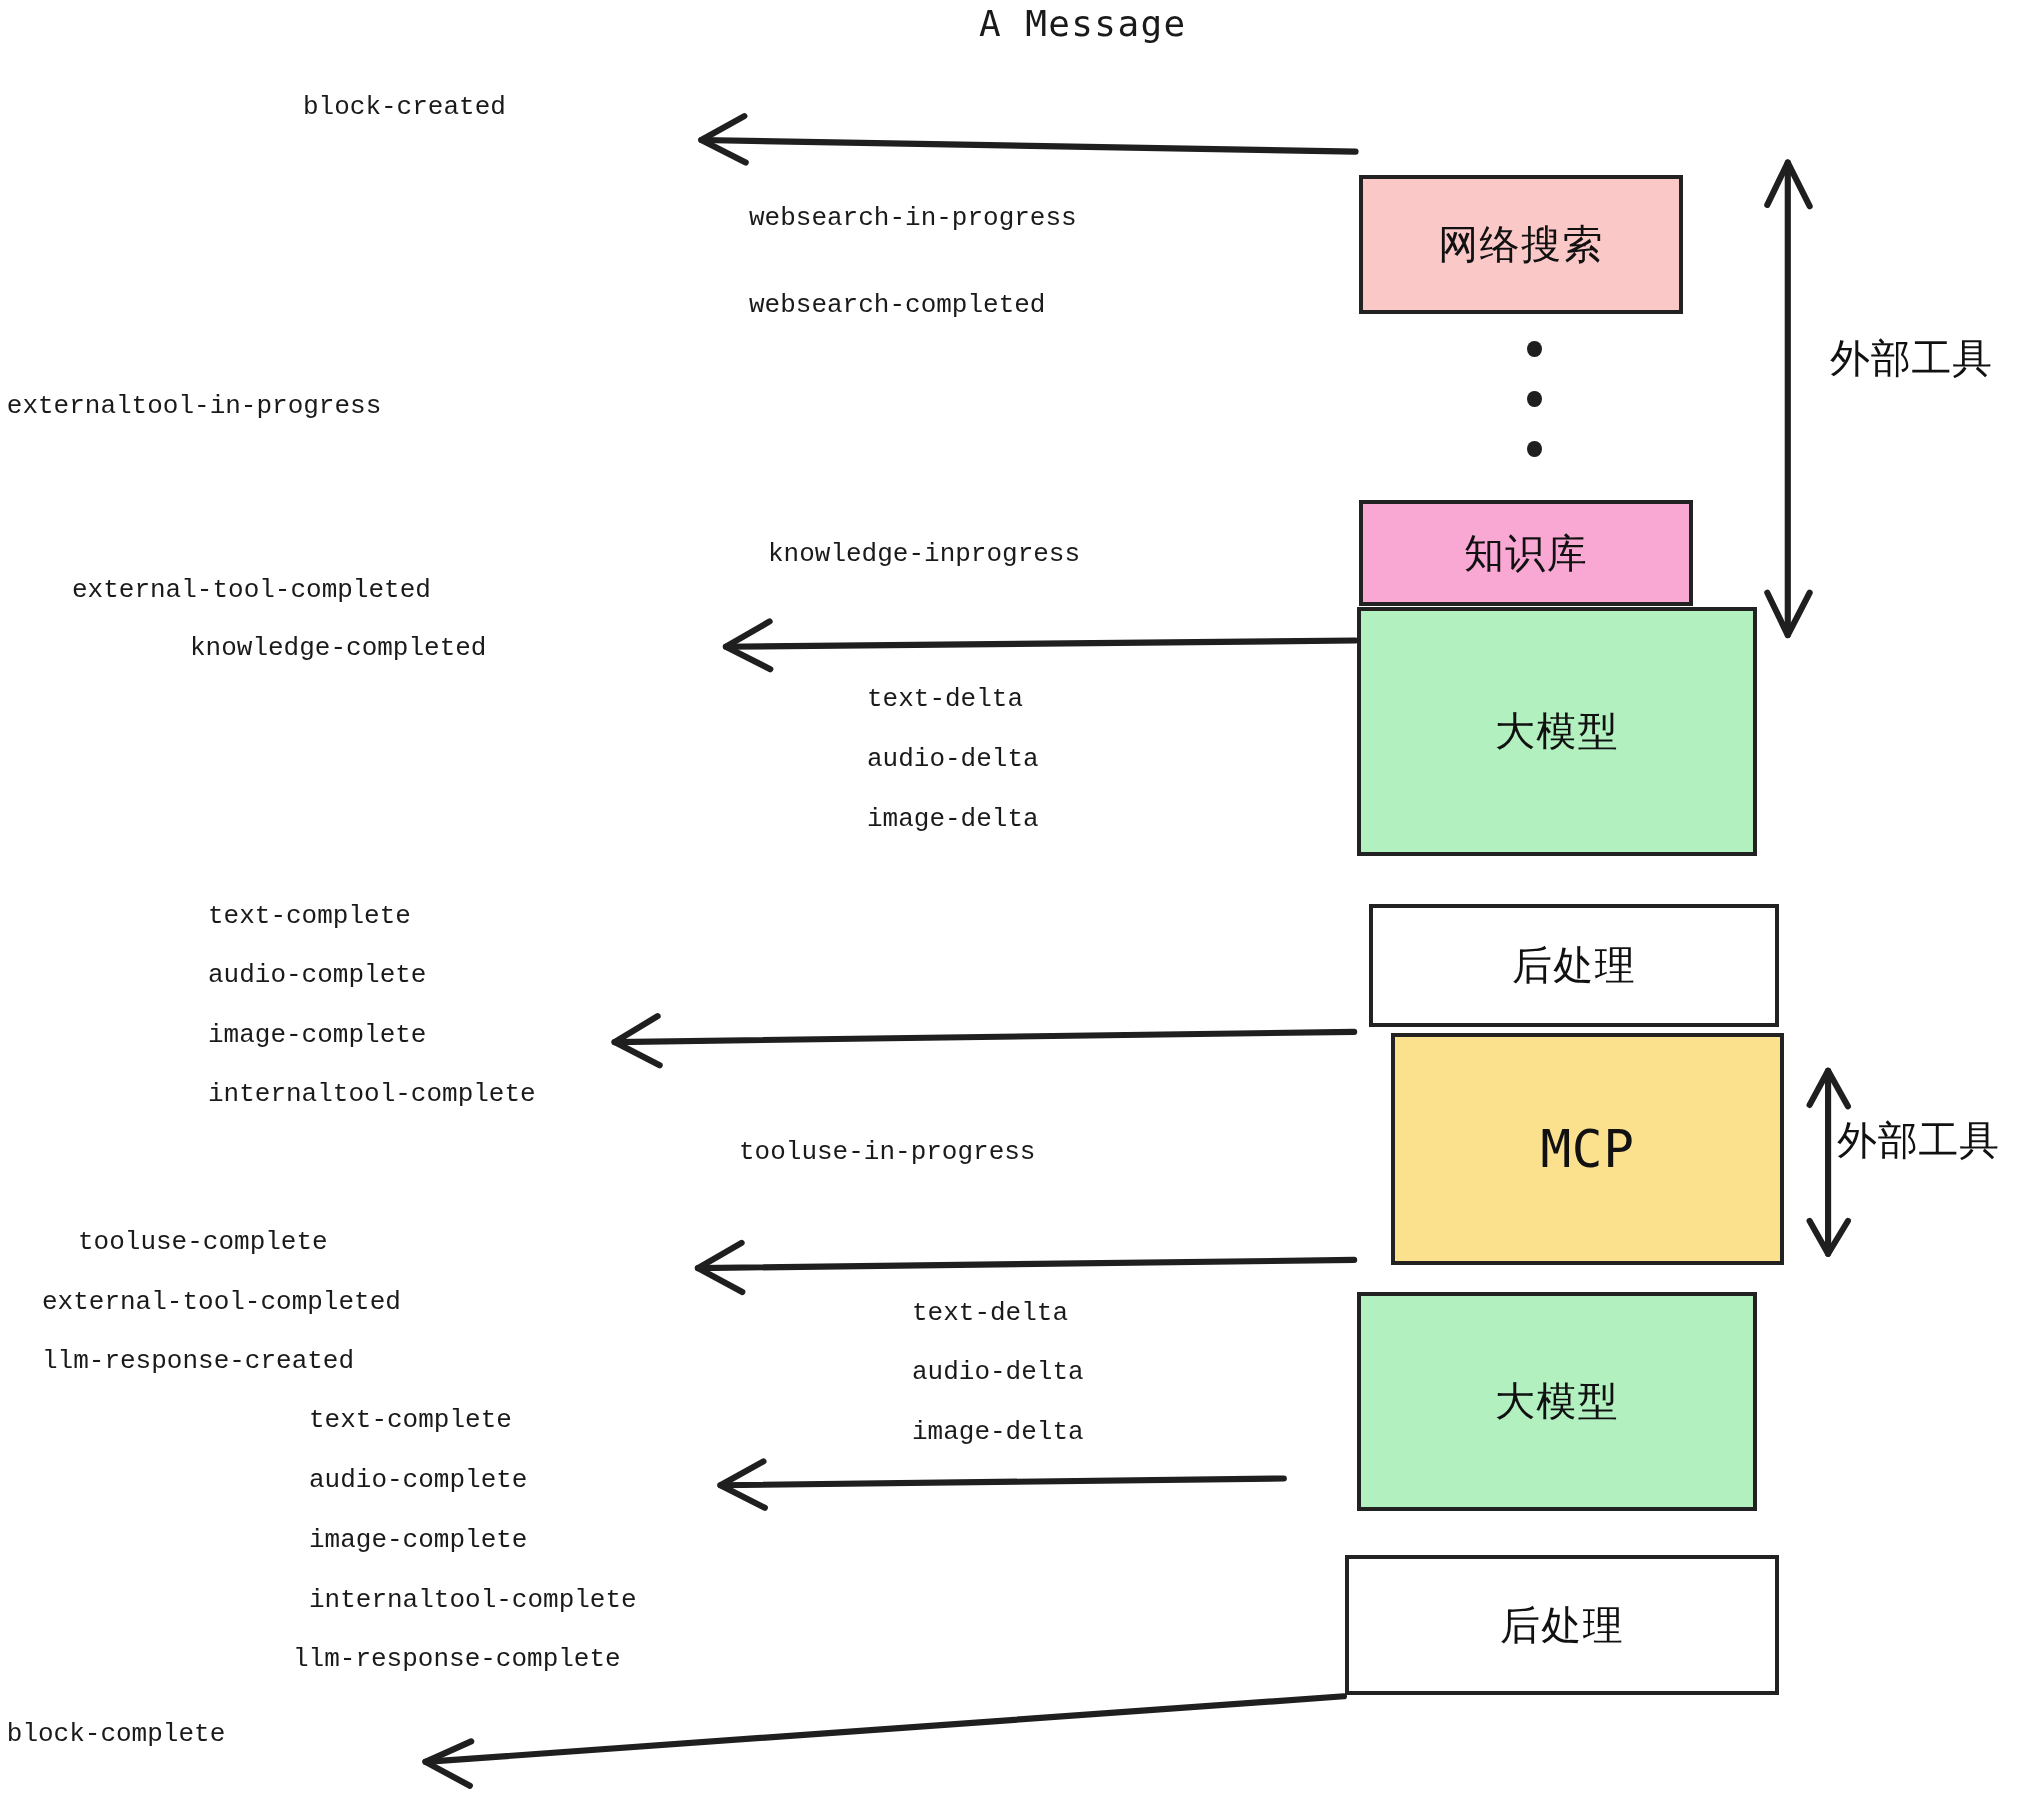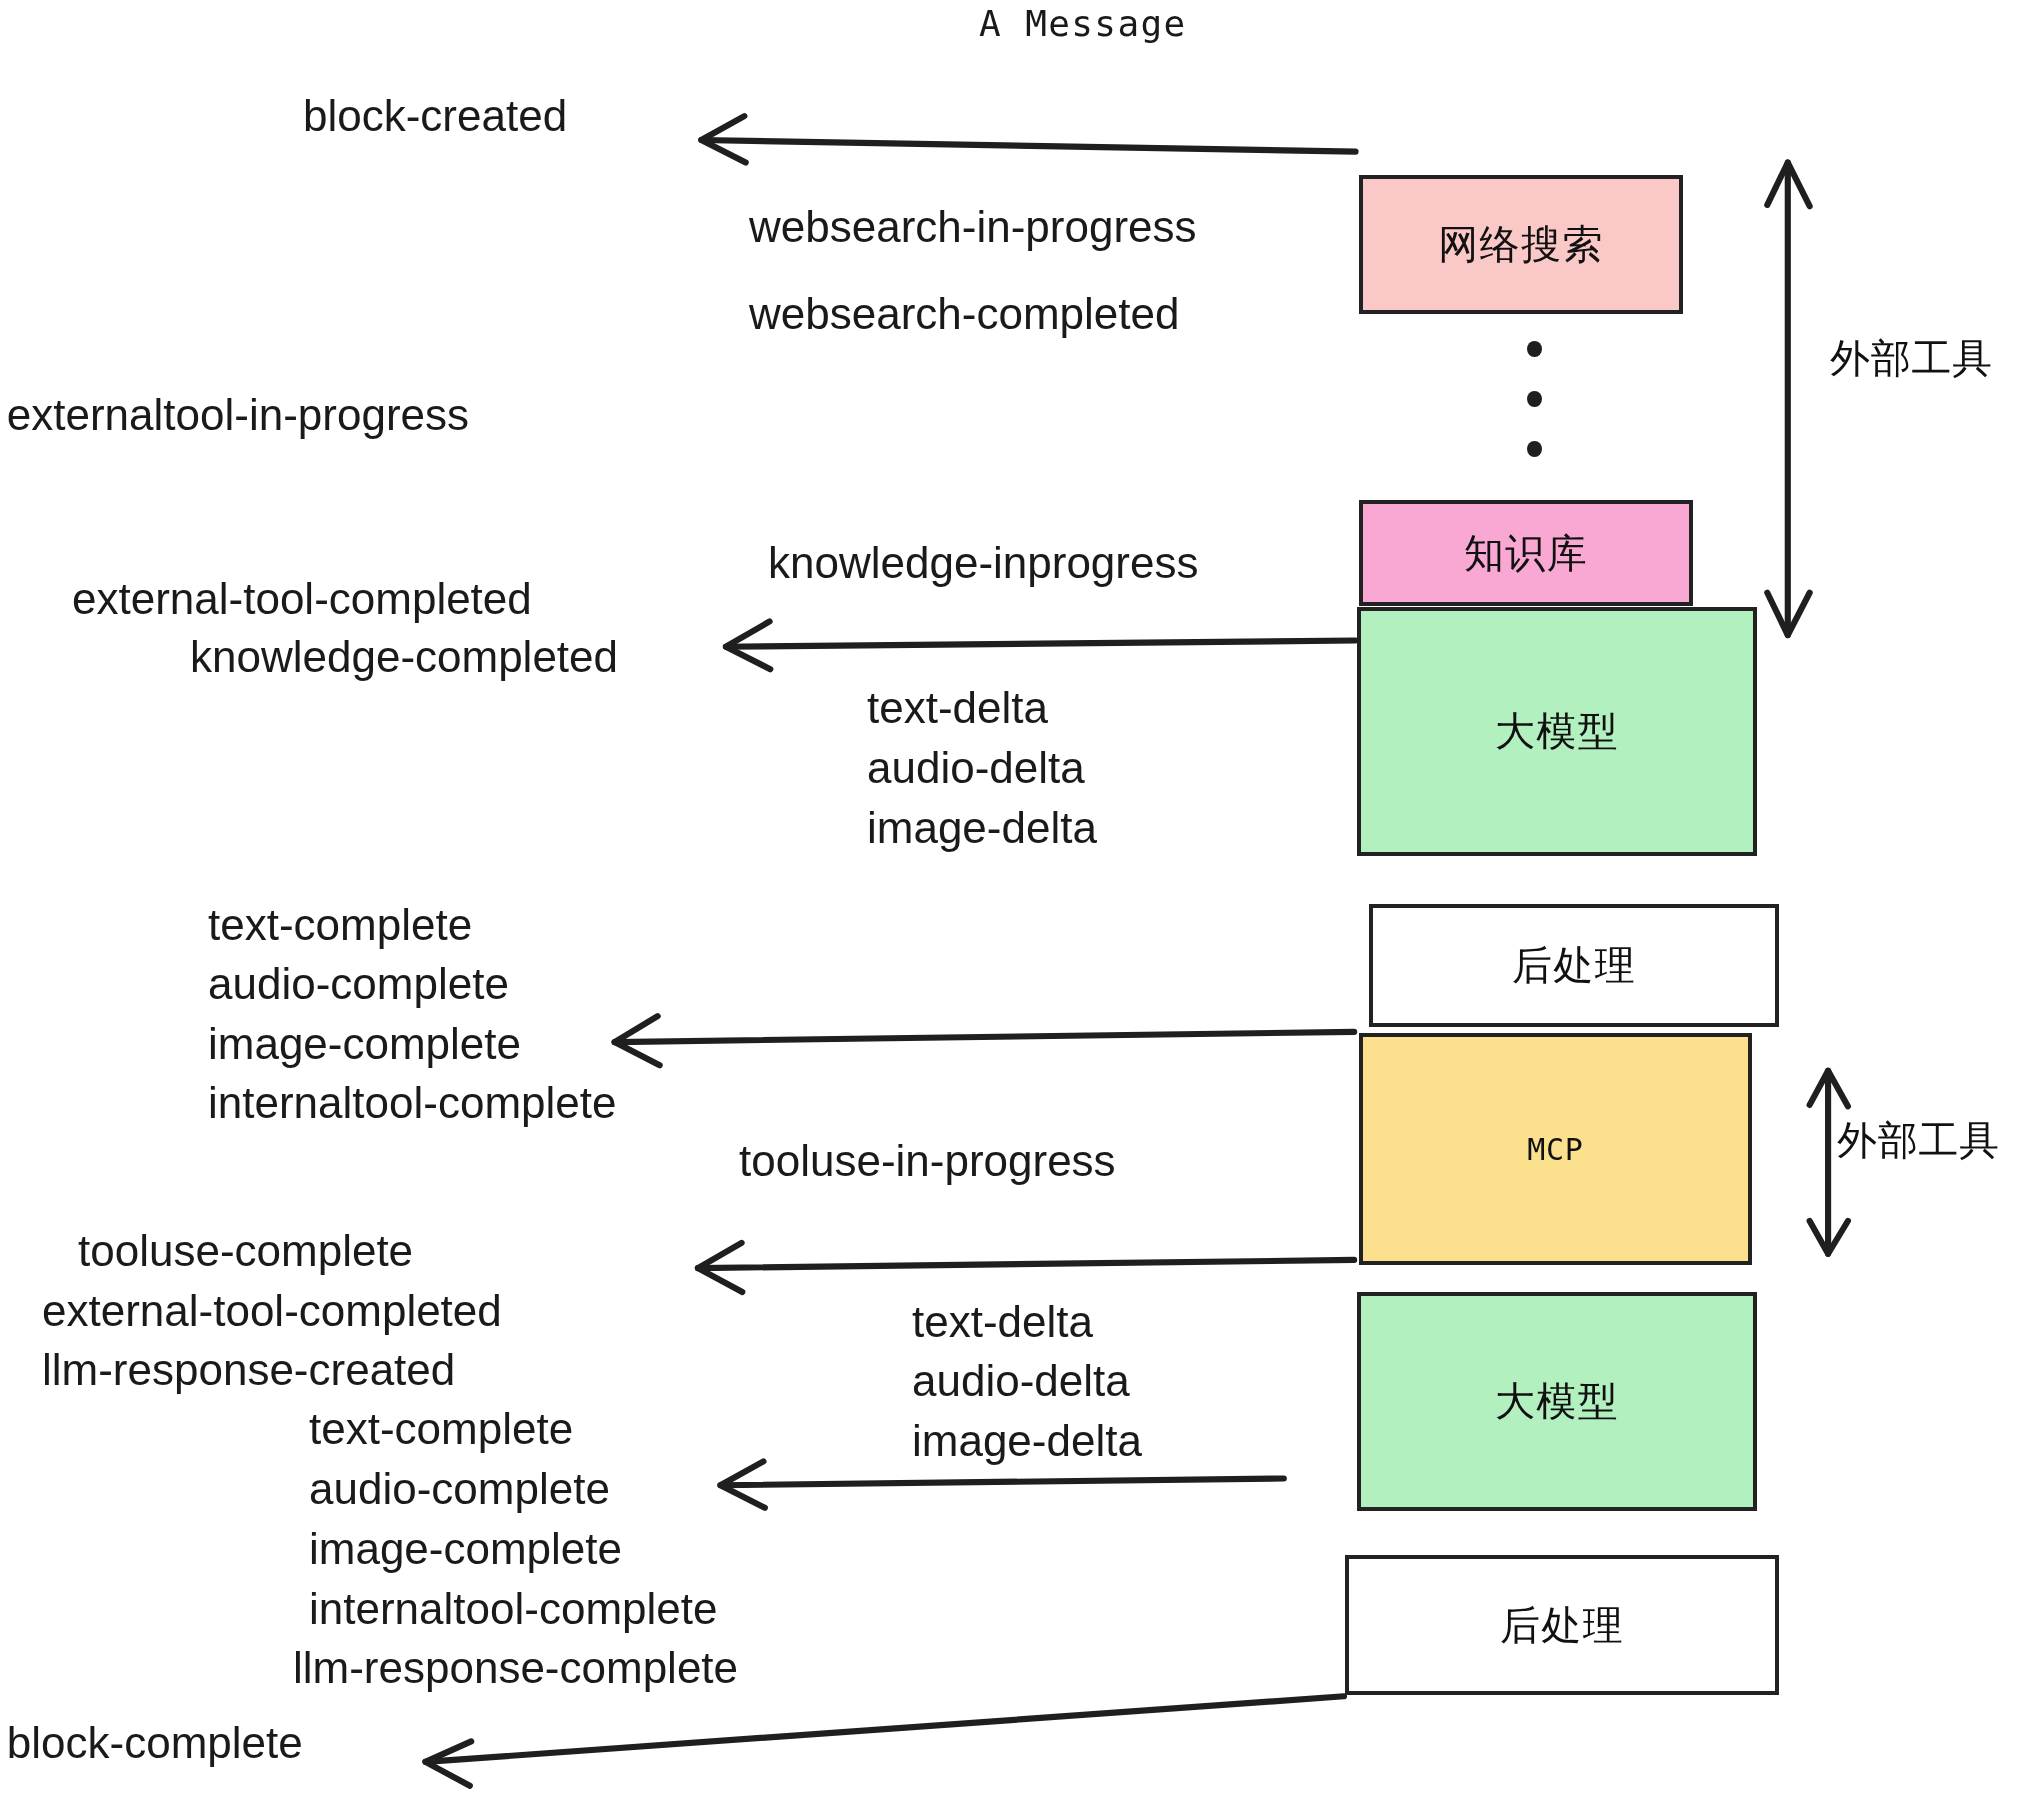--- a/index.html
+++ b/index.html
@@ -10,22 +10,22 @@
   #canvas {
     position: relative;
     width: 2035px;
     height: 1796px;
     background: #ffffff;
     font-family: "DejaVu Sans Mono", "Liberation Mono", monospace;
     overflow: hidden;
   }
   .evt {
     position: absolute;
-    font-family: Liberation Sans, sans-serif;
-    font-size: 44px;
+    font-family: Liberation Mono, monospace;
+    font-size: 26px;
     line-height: 1.0;
     color: #1a1a1a;
     white-space: nowrap;
     letter-spacing: 0px;
   }
   .title {
     position: absolute;
     font-family: "DejaVu Sans Mono", "Liberation Mono", monospace;
     font-size: 36px;
     color: #1a1a1a;
@@ -39,22 +39,23 @@
     display: flex;
     align-items: center;
     justify-content: center;
     font-family: "DejaVu Sans", "Liberation Sans", sans-serif;
     font-size: 40px;
     color: #111111;
     letter-spacing: 1.4px;
   }
   .box.mono {
     font-family: "DejaVu Sans Mono", "Liberation Mono", monospace;
-    font-size: 30px;
+    font-size: 51px;
     letter-spacing: 0.7px;
+    margin-left: 32px;
   }
   .dots {
     position: absolute;
     display: flex;
     flex-direction: column;
     align-items: center;
     justify-content: space-between;
   }
   .dot {
     width: 15px;

